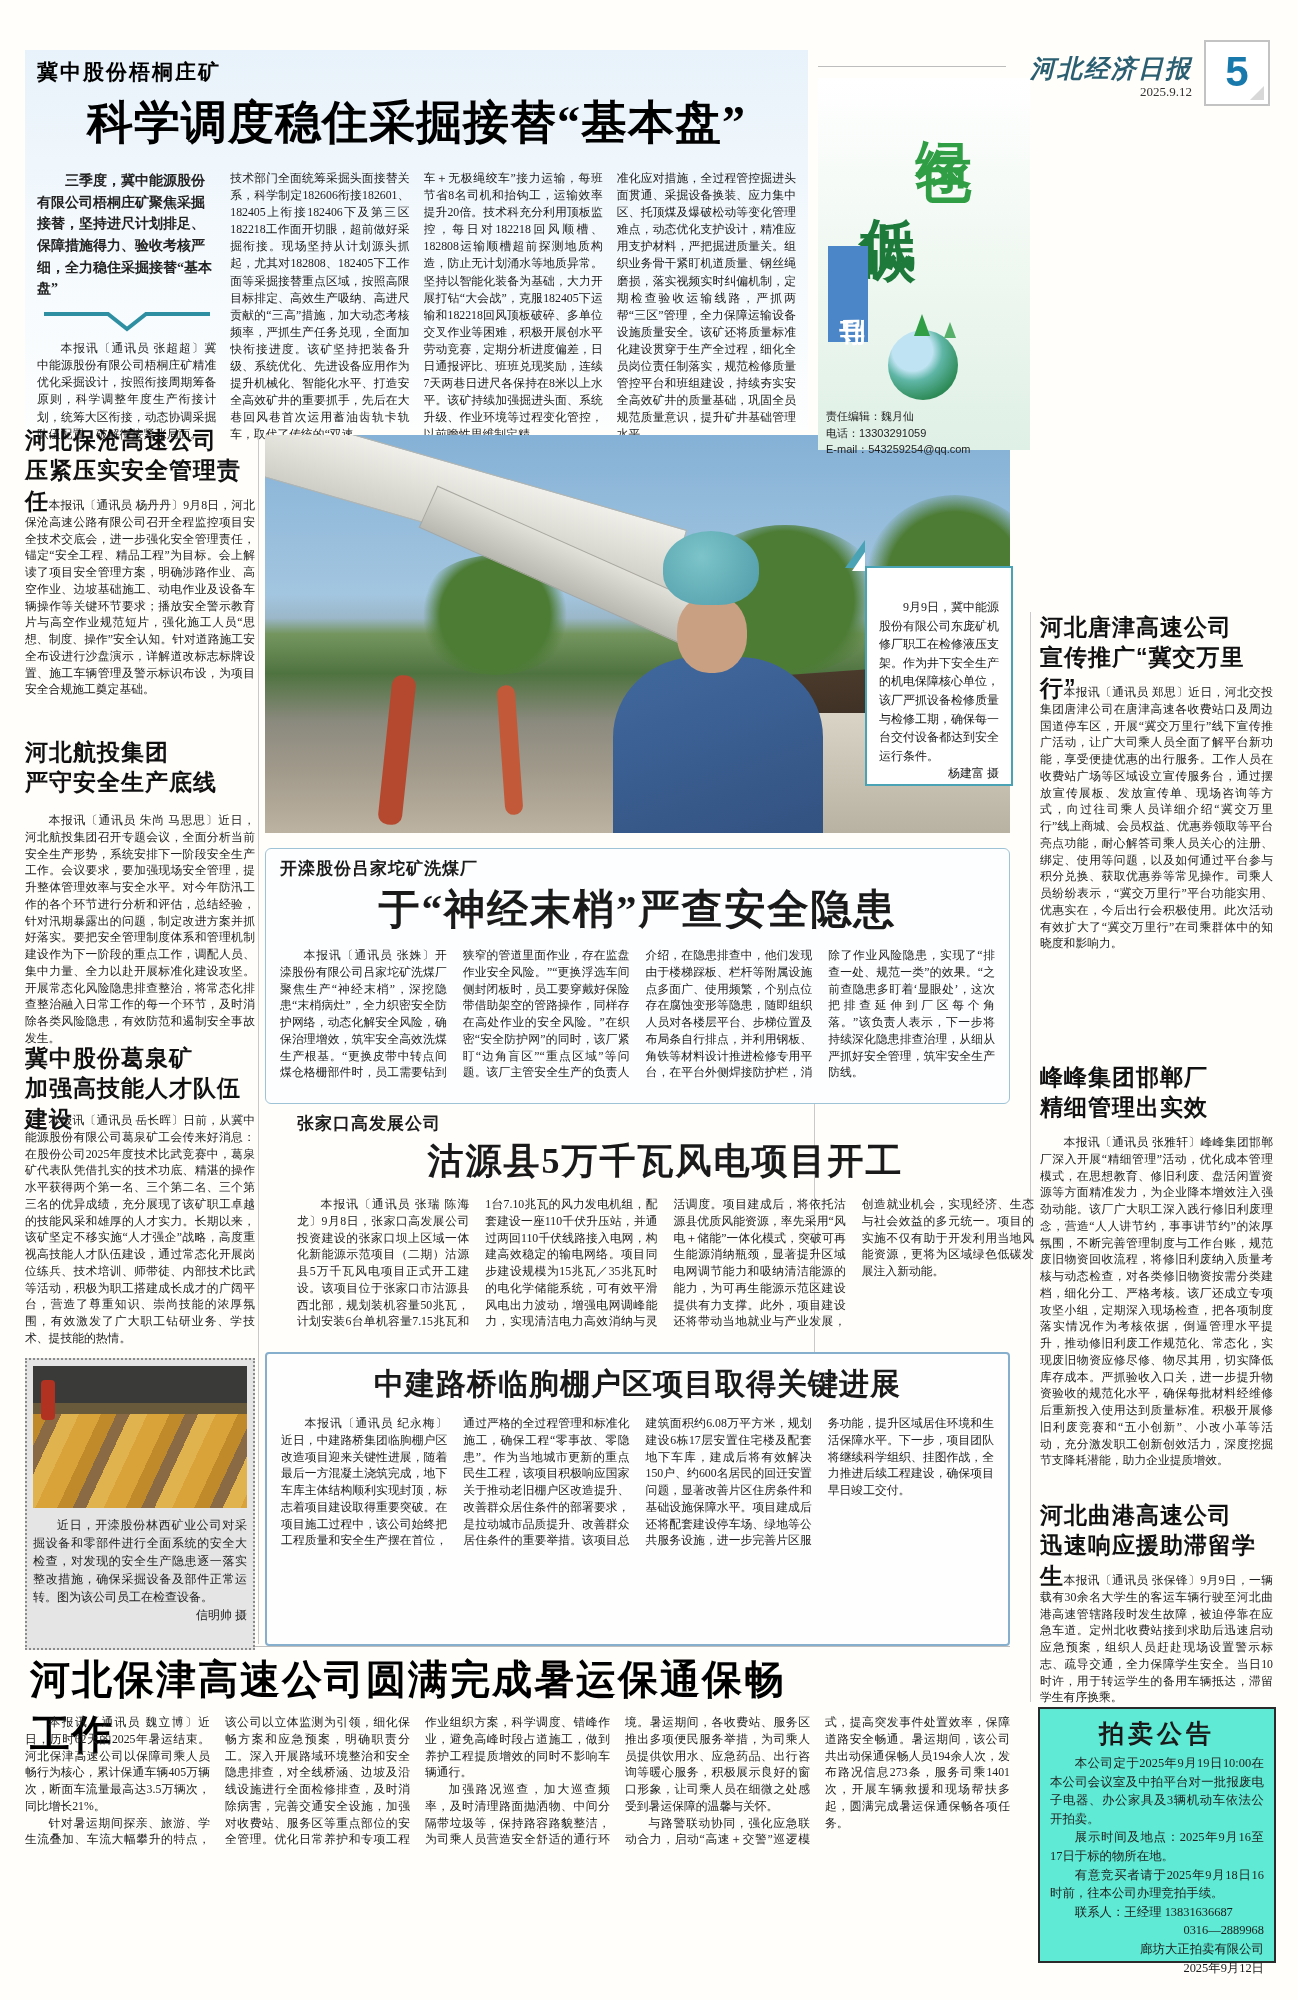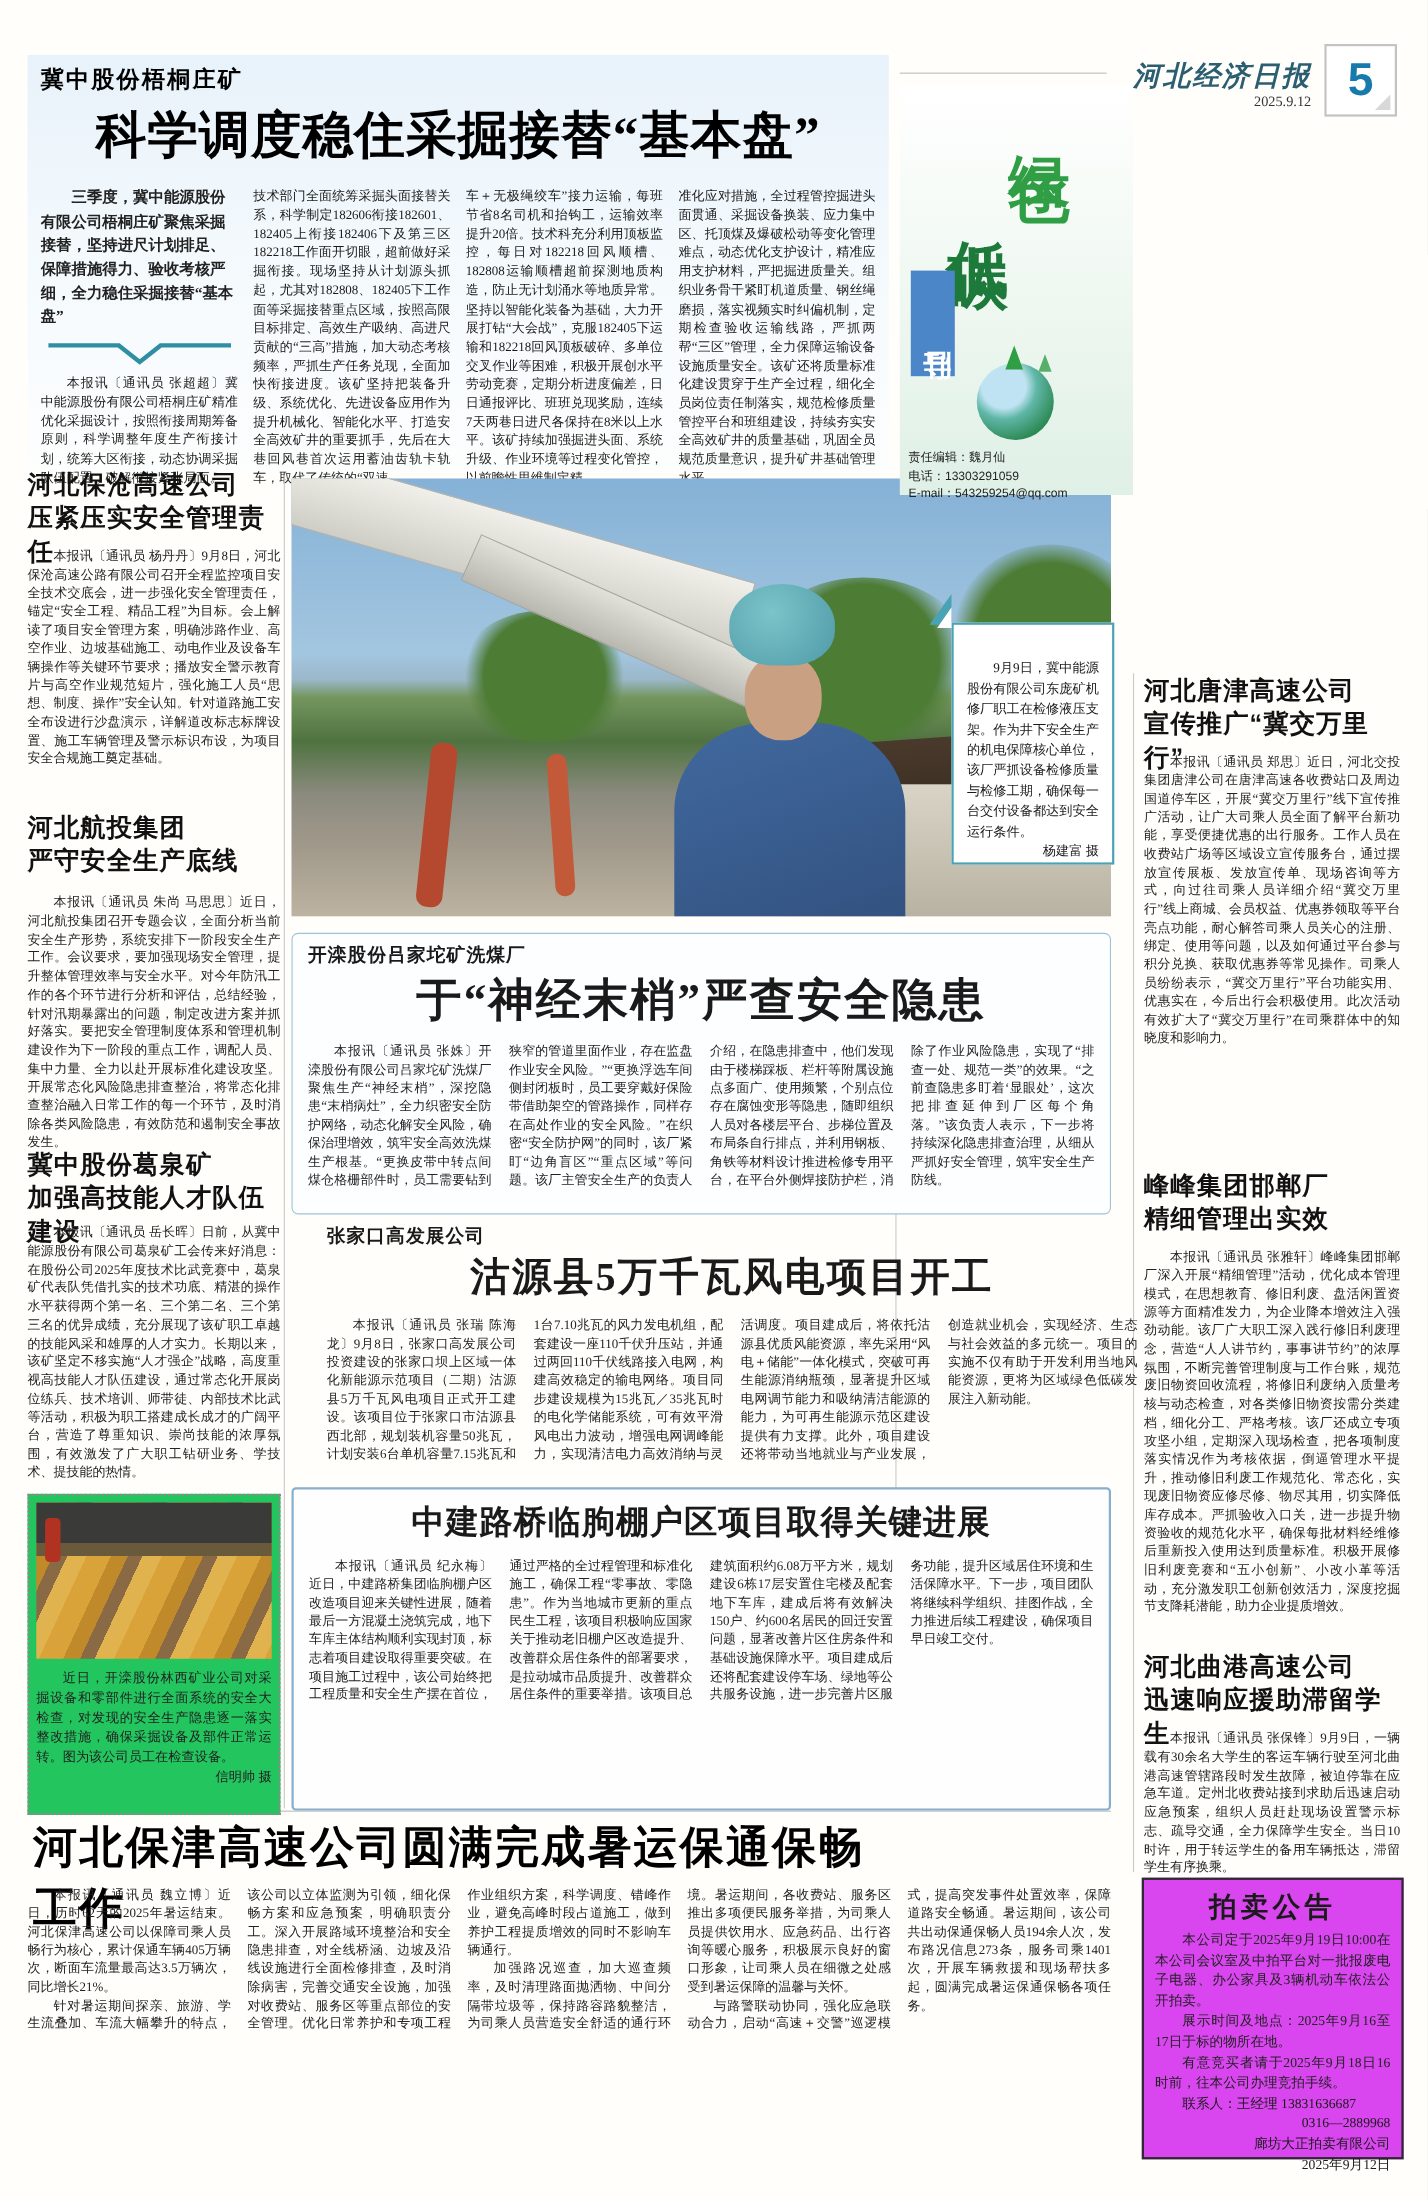--- a/index.html
+++ b/index.html
@@ -35,21 +35,21 @@
   .flow{font-size:11.8px;line-height:1.45;text-align:justify;}
 
   
   #left-a1-head{left:25px;top:425px;width:230px;}
   #left-a1-body{left:25px;top:497px;width:230px;height:232px;}
   #left-a2-head{left:25px;top:737px;width:230px;}
   #left-a2-body{left:25px;top:812px;width:230px;height:222px;}
   #left-a3-head{left:25px;top:1043px;width:230px;}
   #left-a3-body{left:25px;top:1112px;width:230px;height:238px;}
   #left-photo-frame{left:25px;top:1358px;width:230px;height:292px;border:2px dotted #8a8a8a;
-                    box-sizing:border-box;padding:6px;background:#22c55e;}
+                    box-sizing:border-box;padding:6px;background:#e5e5e5;}
   #left-photo{width:100%;height:142px;position:relative;overflow:hidden;
     background:linear-gradient(180deg,#3a3a38 0 26%,#6a5a3c 26% 34%,transparent 34%),
     repeating-linear-gradient(115deg,#d9a33a 0 20px,#c08a2a 20px 34px,#8a6a45 34px 46px,#e0b34e 46px 62px);}
   #extinguisher{position:absolute;left:8px;top:14px;width:14px;height:40px;background:#b23222;border-radius:4px;}
   #left-caption{margin-top:8px;font-size:12px;line-height:1.5;text-align:justify;color:#222;}
   #left-caption p{margin:0;text-indent:2em;}
 
   
   #main-photo{left:265px;top:435px;width:745px;height:398px;overflow:hidden;
     background:linear-gradient(180deg,#85b1d6 0%,#a3c6e0 40%,#9bb7c9 46%,#74955e 50%,#4f7340 60%,#8b8a7e 72%,#a49c8d 86%,#bdb3a2 100%);}
@@ -108,21 +108,21 @@
   .right-body{left:1040px;width:233px;}
   #r-a1-head{top:612px;}
   #r-a1-body{top:684px;height:368px;}
   #r-a2-head{top:1062px;}
   #r-a2-body{top:1134px;height:356px;}
   #r-a3-head{top:1500px;}
   #r-a3-body{top:1572px;height:128px;}
 
   
   #auction{left:1038px;top:1707px;width:238px;height:256px;border:2px solid #2b2b2b;box-sizing:border-box;
-           padding:8px 10px;background:#d946ef;}
+           padding:8px 10px;background:#5eead4;}
   #auction-title{text-align:center;font-size:25px;font-weight:900;letter-spacing:4px;}
   #auction .body-text{font-size:12.4px;line-height:1.5;margin-top:4px;}
   #auction .line-r{text-align:right;font-size:12.4px;line-height:1.5;margin:0;}
   #auction .line-i{font-size:12.4px;line-height:1.5;margin:0;text-indent:2em;}
 
   
   #bottom-headline{left:30px;top:1652px;width:780px;font-size:40px;font-weight:900;letter-spacing:2px;color:#000;}
   #bottom-body{left:25px;top:1714px;width:985px;height:272px;column-count:5;column-gap:15px;}
 
   

